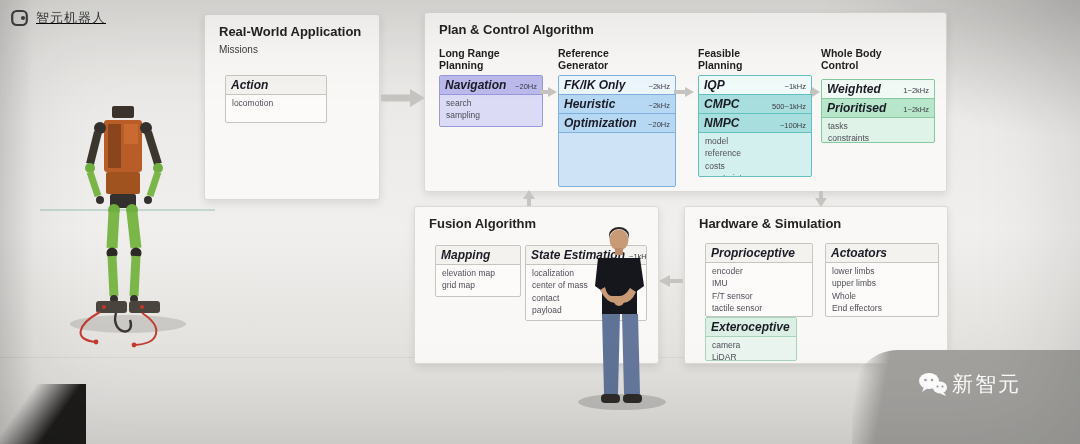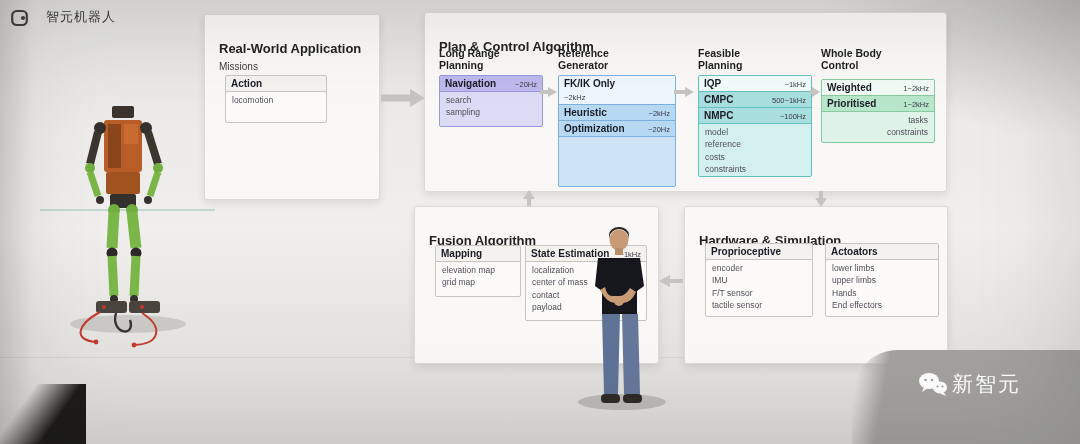--- a/index.html
+++ b/index.html
@@ -8,45 +8,45 @@
     background:linear-gradient(180deg,#e0dfdc 0%,#ecebe9 28%,#f0efed 52%,#e5e4e1 74%,#dbdad7 100%);}
   .layer{position:absolute;pointer-events:none;}
   .corner-tr{right:0;top:0;width:260px;height:140px;background:radial-gradient(ellipse at 100% 0%,rgba(0,0,0,0.16),transparent 70%);}
   .edge-left{left:0;top:0;width:34px;height:444px;background:linear-gradient(90deg,rgba(0,0,0,0.10),transparent);}
   .floor-line{left:0;top:357px;width:1080px;height:1px;background:rgba(0,0,0,0.05);}
   .corner-bl{left:0;top:384px;width:86px;height:60px;background:linear-gradient(305deg,#1d1c1b 36%,rgba(29,28,27,0) 72%);}
   .corner-br{left:852px;top:350px;width:228px;height:94px;background:linear-gradient(100deg,rgba(162,161,158,0) 4%,#a2a19e 16%);border-top-left-radius:46px;}
   .vignette{left:0;top:0;width:1080px;height:444px;box-shadow:inset 0 0 110px rgba(0,0,0,0.14);}
 
   
-  .brand{position:absolute;left:10px;top:8px;display:flex;align-items:flex-start;gap:16px;}
+  .brand{position:absolute;left:10px;top:8px;display:flex;align-items:center;gap:6px;text-decoration:underline;}
   .brand-text{font-size:13px;letter-spacing:1px;color:#3a3a3a;font-weight:500;}
 
   
   .panel{position:absolute;background:#f9f8f6;border:1px solid #dcdad5;border-radius:3px;
     box-shadow:0 3px 9px rgba(0,0,0,0.10);}
-  .panel-title{font-weight:700;font-size:13px;color:#232323;padding:26px 14px 2px;}
+  .panel-title{font-weight:700;font-size:13px;color:#232323;padding:9px 14px 2px;}
   .panel-sub{font-size:10px;color:#3c3c3c;padding:3px 14px 0;}
   .colhead{position:absolute;font-weight:700;font-size:10.5px;line-height:1.18;color:#1f1f1f;}
 
   .block{position:absolute;border-radius:2px;overflow:hidden;}
   .strip{display:flex;justify-content:space-between;align-items:baseline;gap:4px;padding:2px 5px;white-space:nowrap;}
-  .strip b{font-size:10px;color:#1b1b26;}
+  .strip b{font-size:12px;color:#1b1b26;font-style:italic;}
   .strip .rate{font-size:7.5px;color:#3a3a44;}
   .items{font-size:8.5px;line-height:1.45;color:#4f4f58;padding:2px 6px 3px;white-space:pre-line;}
 
   .purple{background:var(--purple-body);border:1px solid var(--purple-border);}
   .purple .hd{background:var(--purple-header);border-bottom:1px solid var(--purple-border);}
   .blue{background:var(--blue-body);border:1px solid var(--blue-border);}
   .blue .hd{background:var(--blue-header);border-bottom:1px solid var(--blue-border);}
-  .blue .lt{background:var(--blue-light);border-bottom:1px solid var(--blue-border);flex-direction:column;}
+  .blue .lt{background:var(--blue-light);border-bottom:1px solid var(--blue-border);}
   .teal{background:var(--teal-body);border:1px solid var(--teal-border);}
   .teal .hd{background:var(--teal-header);border-bottom:1px solid var(--teal-border);align-items:flex-end;}
   .teal .lt{background:var(--teal-light);border-bottom:1px solid var(--teal-border);}
-  .green{background:var(--green-body);border:1px solid var(--green-border);text-align:right;}
+  .green{background:var(--green-body);border:1px solid var(--green-border);}
   .green .hd{background:var(--green-header);border-bottom:1px solid var(--green-border);}
   .green .lt{background:var(--green-light);border-bottom:1px solid var(--green-border);}
 
   .white-box{background:#fcfbf9;border:1px solid #c7c5c0;}
   .white-box .hd{background:#f3f2ef;border-bottom:1px solid #c7c5c0;}
   .mint-box{background:#e9f5ee;border:1px solid #a9d3ba;}
   .mint-box .hd{background:#dcefe4;border-bottom:1px solid #a9d3ba;}
 
   
   .watermark{position:absolute;left:918px;top:370px;display:flex;align-items:center;gap:4px;}
@@ -221,22 +221,29 @@
 IMU
 F/T sensor
 tactile sensor</div>
     </div>
     <div class="block white-box" style="left:140px;top:36px;width:112px;height:72px">
       <div class="strip hd">
         <b>Actoators</b>
       </div>
       <div class="items">lower limbs
 upper limbs
-Hands
+Whole
 End effectors</div>
+    </div>
+    <div class="block mint-box" style="left:20px;top:110px;width:90px;height:42px">
+      <div class="strip hd">
+        <b>Exteroceptive</b>
+      </div>
+      <div class="items">camera
+LiDAR</div>
     </div>
   </div>
 
   <svg class="layer" style="left:0;top:0" width="1080" height="444" viewBox="0 0 1080 444">
     <g stroke="#c6c4c0" fill="#c6c4c0">
 
       <line x1="381" y1="98" x2="410" y2="98" stroke-width="7"></line>
       <polygon points="410,89 410,107 425,98" stroke="none"></polygon>
 
       <line x1="540" y1="92" x2="548" y2="92" stroke-width="4"></line>

